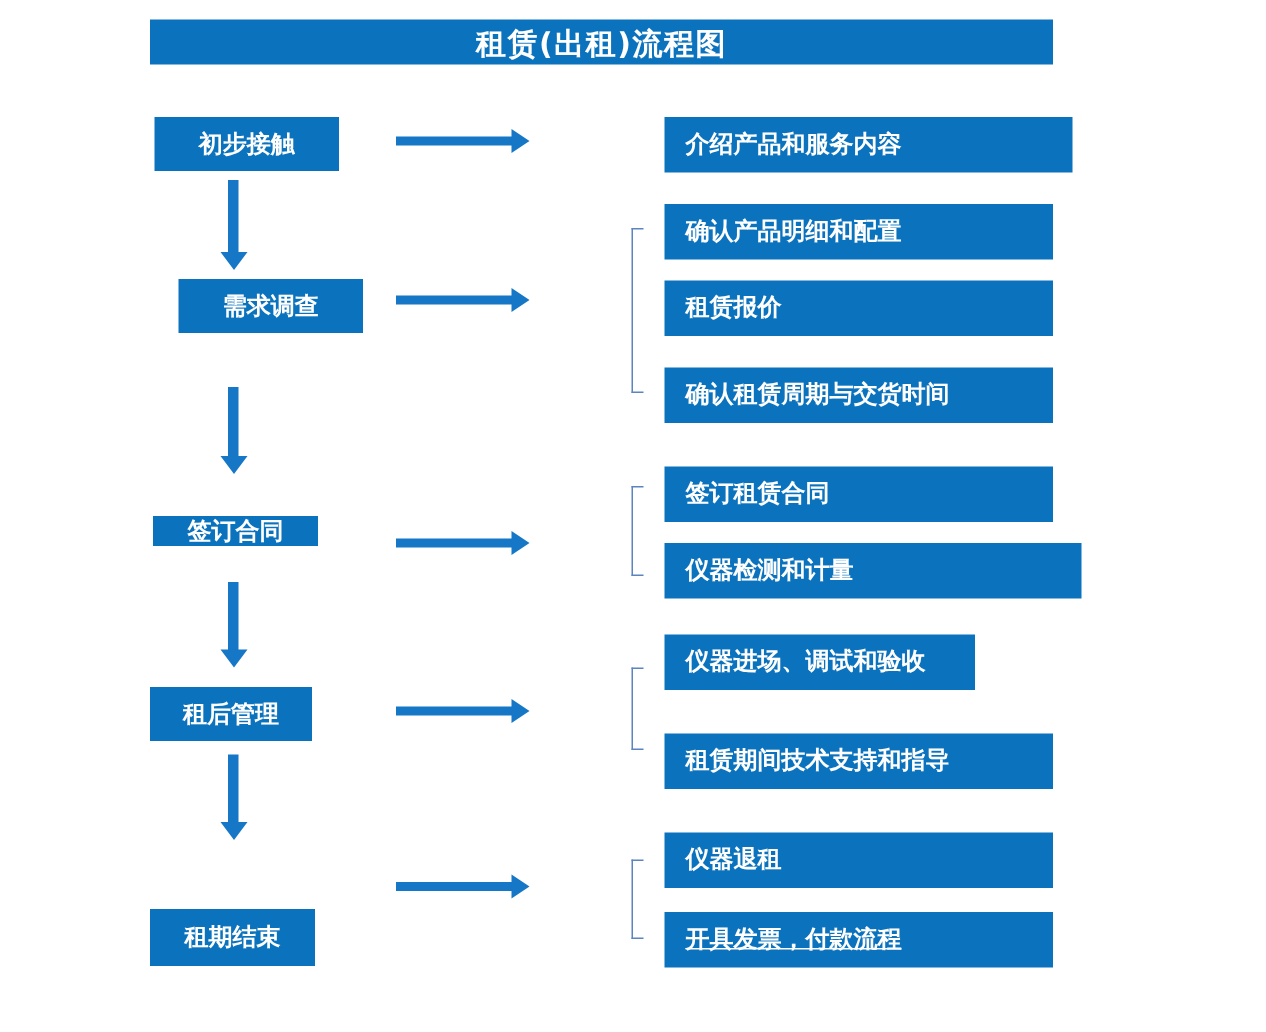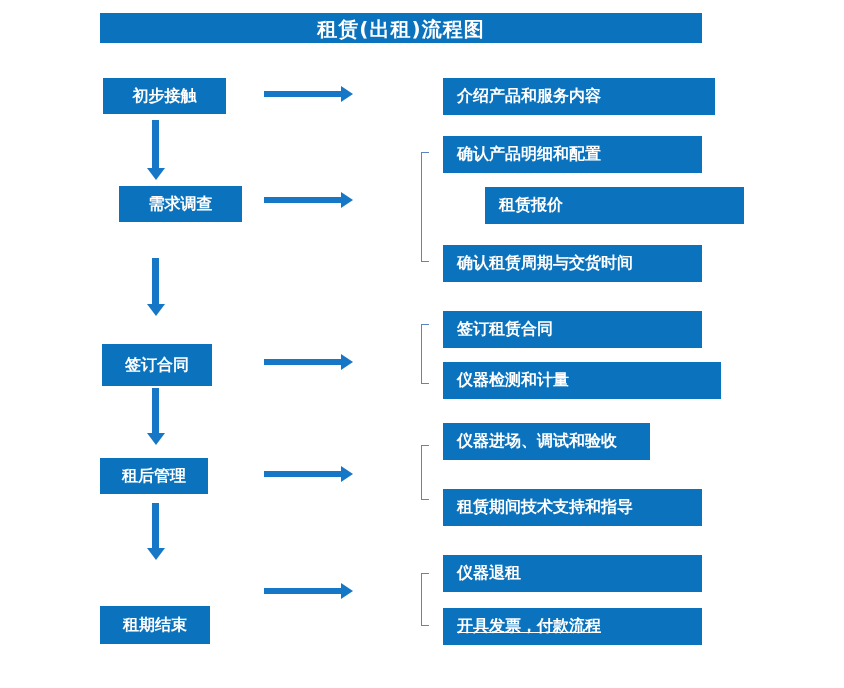--- a/index.html
+++ b/index.html
@@ -66,27 +66,27 @@
 <body>
 
 <div class="canvas">
 
   <div class="banner">
     <span>租赁(出租)流程图</span>
   </div>
 
   <div class="box center" style="left:103px; top:78px;  width:123px; height:36px;">初步接触</div>
   <div class="box center" style="left:103px; top:186px; width:123px; height:36px;margin-left:16px;">需求调查</div>
-  <div class="box center" style="left:102px; top:344px; width:110px; height:42px;">签订合同</div>
+  <div class="box center" style="left:102px; top:344px; width:110px; height:20px;">签订合同</div>
   <div class="box center" style="left:100px; top:458px; width:108px; height:36px;text-align:right;">租后管理</div>
   <div class="box center" style="left:100px; top:574px; width:110px; height:38px;margin-top:32px;">租期结束</div>
 
   <div class="box leftpad" style="left:443px; top:78px;  width:272px; height:37px;">介绍产品和服务内容</div>
   <div class="box leftpad" style="left:443px; top:136px; width:259px; height:37px;text-align:center;">确认产品明细和配置</div>
-  <div class="box leftpad" style="left:443px; top:187px; width:259px; height:37px;margin-left:42px;">租赁报价</div>
+  <div class="box leftpad" style="left:443px; top:187px; width:259px; height:37px;">租赁报价</div>
   <div class="box leftpad" style="left:443px; top:245px; width:259px; height:37px;">确认租赁周期与交货时间</div>
   <div class="box leftpad" style="left:443px; top:311px; width:259px; height:37px;">签订租赁合同</div>
   <div class="box leftpad" style="left:443px; top:362px; width:278px; height:37px;">仪器检测和计量</div>
   <div class="box leftpad" style="left:443px; top:423px; width:207px; height:37px;">仪器进场、调试和验收</div>
   <div class="box leftpad" style="left:443px; top:489px; width:259px; height:37px;">租赁期间技术支持和指导</div>
   <div class="box leftpad" style="left:443px; top:555px; width:259px; height:37px;">仪器退租</div>
   <div class="box leftpad" style="left:443px; top:608px; width:259px; height:37px;text-decoration:underline;">开具发票，付款流程</div>
 
   <div class="h-arrow" style="left:264px; top:86px;">
     <div class="shaft"></div>

